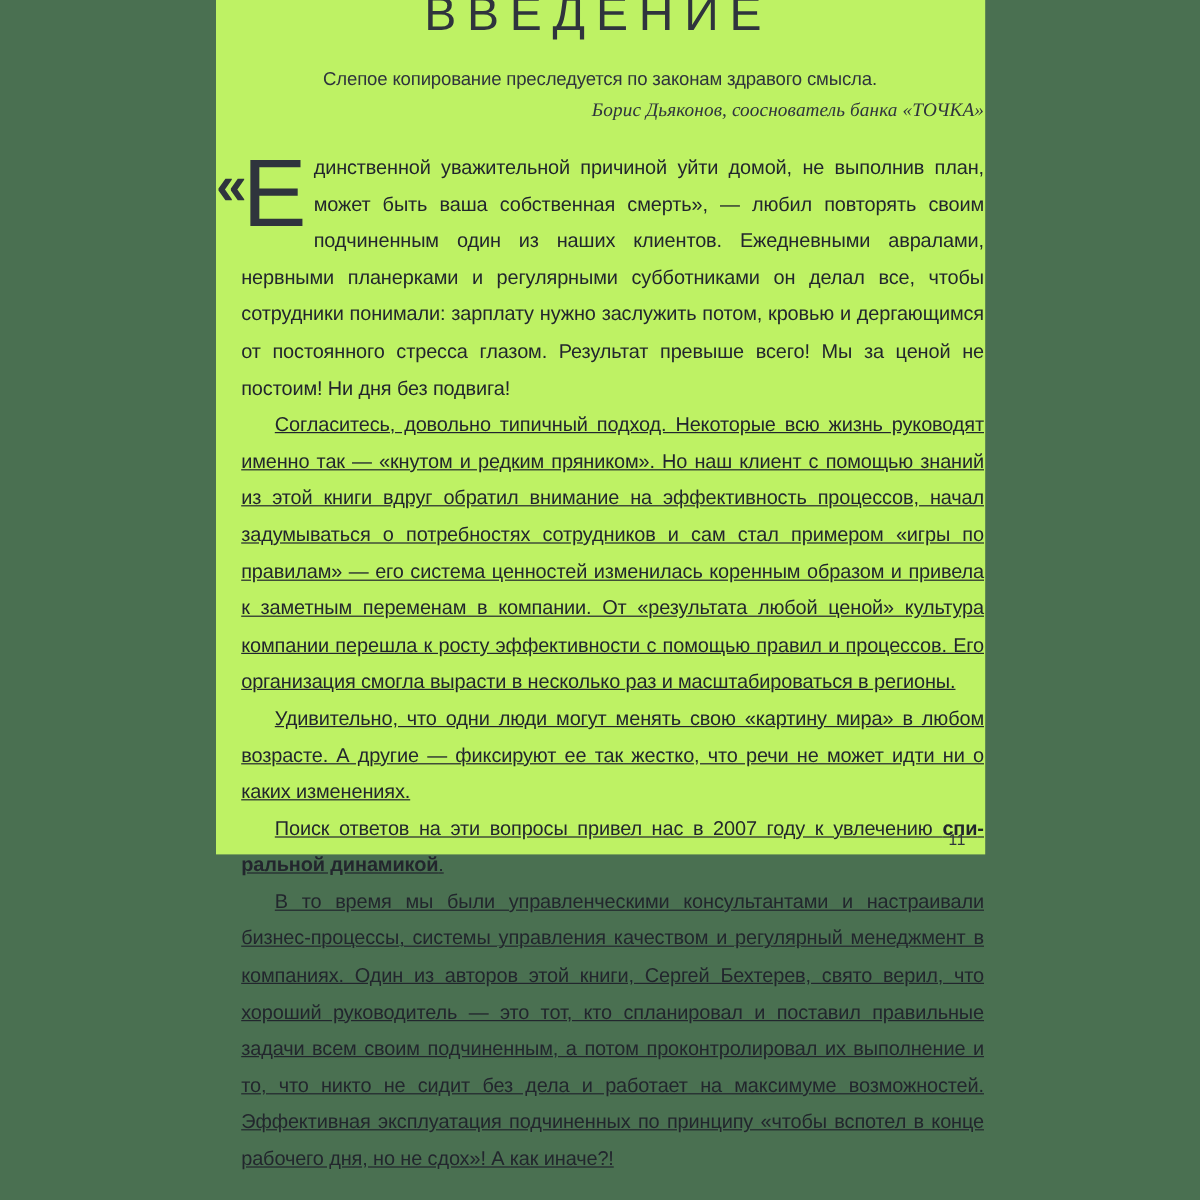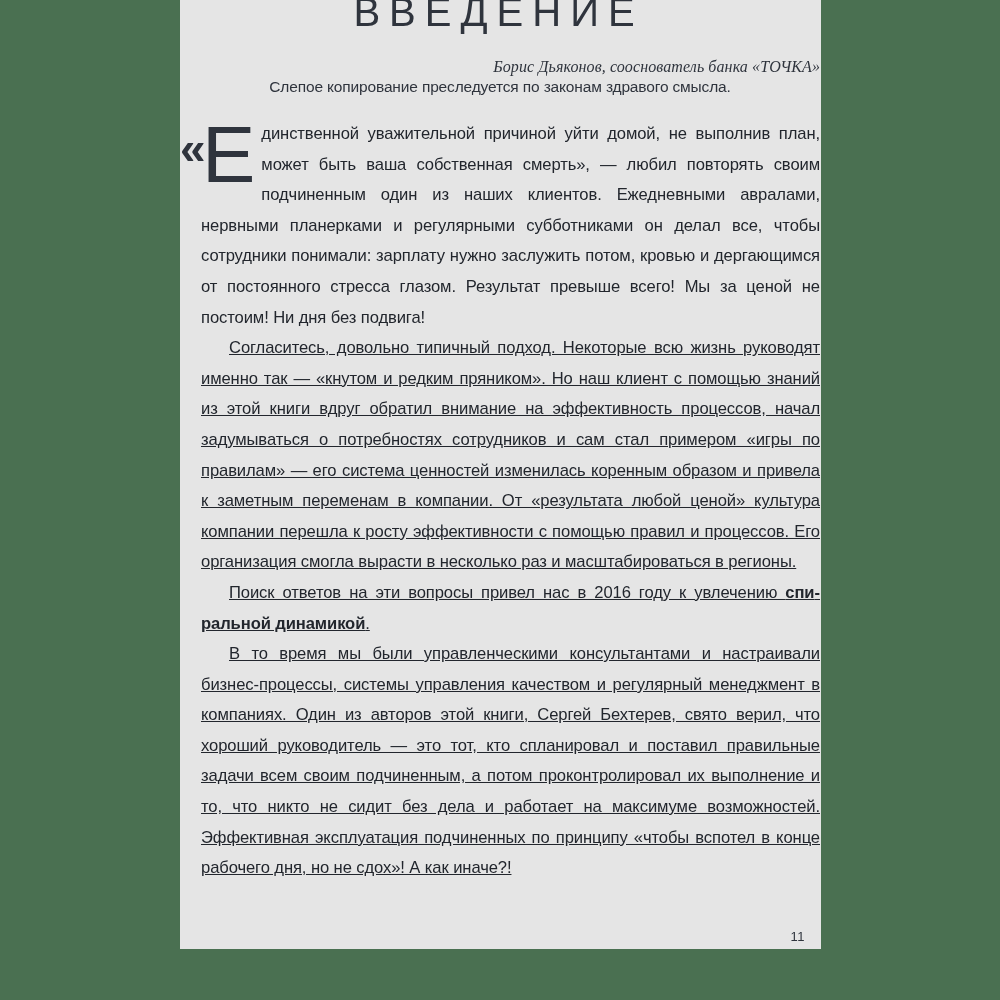--- a/index.html
+++ b/index.html
@@ -11,22 +11,22 @@
 
   body {
     background:#4a7051;
     font-family:"Liberation Sans", sans-serif;
   }
 
   
   #book-page {
     position:absolute;
     left:180px; top:0;
-    width:641px; height:949px;
-    background:#e5e5e5;
+    width:641px; height:712px;
+    background:#bef264;
   }
 
   
   #chapter-title {
     font-family:"Liberation Sans", sans-serif;
     font-weight:400;
     font-size:40px;
     letter-spacing:9px;
     color:#2f343d;
     text-align:center;
@@ -117,40 +117,43 @@
   }
 </style>
 </head>
 <body>
 
 <div id="book-page">
 
   <h1 id="chapter-title">ВВЕДЕНИЕ</h1>
 
   <div id="epigraph">
+    <div id="epigraph-text">Слепое копирование преследуется по законам здравого смысла.</div>
     <div id="epigraph-author">Борис Дьяконов, сооснователь банка «ТОЧКА»</div>
-    <div id="epigraph-text">Слепое копирование преследуется по законам здравого смысла.</div>
   </div>
 
   <div id="body-copy">
 
     <p class="para" id="para-opening">
       <span id="drop-guillemet">«</span>
       <span id="drop-cap">Е</span>
       <span>динственной уважительной причиной уйти домой, не выпол­нив план, может быть ваша собственная смерть», — любил повторять своим подчиненным один из наших клиентов. Еже­дневными авралами, нервными планерками и регулярными субботника­ми он делал все, чтобы сотрудники понимали: зарплату нужно заслужить потом, кровью и дергающимся от постоянного стресса глазом. Результат превыше всего! Мы за ценой не постоим! Ни дня без подвига!</span>
     </p>
 
     <p class="para">
       <span>Согласитесь, довольно типичный подход. Некоторые всю жизнь руко­водят именно так — «кнутом и редким пряником». Но наш клиент с помо­щью знаний из этой книги вдруг обратил внимание на эффективность процессов, начал задумываться о потребностях сотрудников и сам стал примером «игры по правилам» — его система ценностей изменилась ко­ренным образом и привела к заметным переменам в компании. От «ре­зультата любой ценой» культура компании перешла к росту эффектив­ности с помощью правил и процессов. Его организация смогла вырасти в несколько раз и масштабироваться в регионы.</span>
     </p>
 
+    <p class="para">
+      <span>Удивительно, что одни люди могут менять свою «картину мира» в лю­бом возрасте. А другие — фиксируют ее так жестко, что речи не может идти ни о каких изменениях.</span>
+    </p>
 
 
     <p class="para">
-      <span>Поиск ответов на эти вопросы привел нас в 2016 году к увлечению </span><span class="bold-term">спи­ральной динамикой</span><span>.</span>
+      <span>Поиск ответов на эти вопросы привел нас в 2007 году к увлечению </span><span class="bold-term">спи­ральной динамикой</span><span>.</span>
     </p>
 
     <p class="para">
       <span>В то время мы были управленческими консультантами и настраивали бизнес-процессы, системы управления качеством и регулярный менедж­мент в компаниях. Один из авторов этой книги, Сергей Бехтерев, свято верил, что хороший руководитель — это тот, кто спланировал и поставил правильные задачи всем своим подчиненным, а потом проконтролировал их выполнение и то, что никто не сидит без дела и работает на максимуме возможностей. Эффективная эксплуатация подчиненных по принципу «чтобы вспотел в конце рабочего дня, но не сдох»! А как иначе?!</span>
     </p>
 
   </div>
 
   <div id="page-number">11</div>
 

